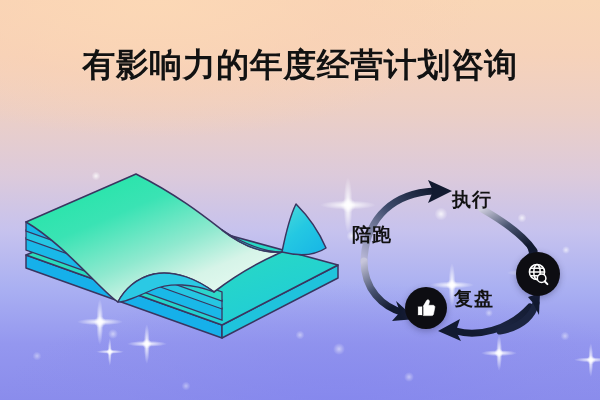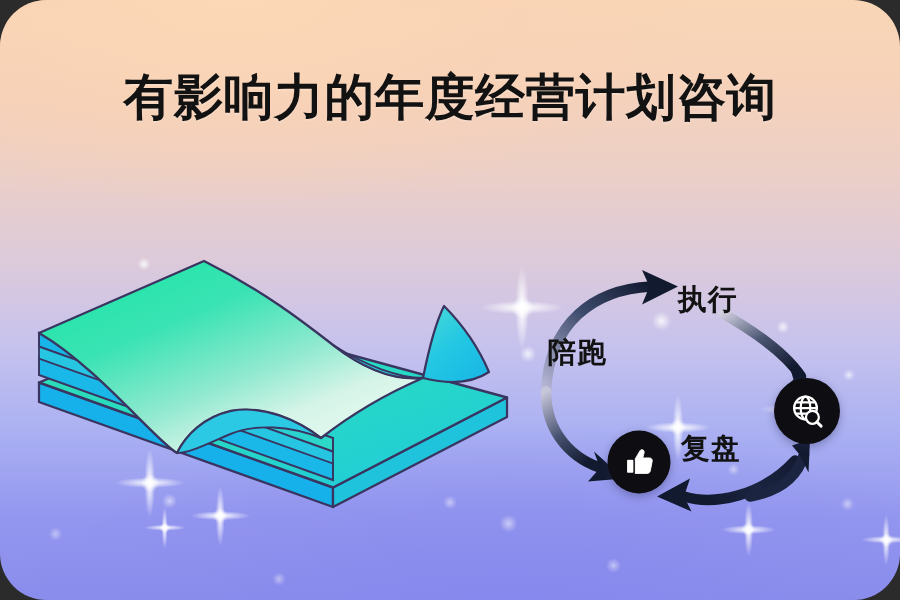--- a/index.html
+++ b/index.html
@@ -6,21 +6,20 @@
     margin: 0;
     padding: 0;
     background: #2b2b2b;
   }
   #poster {
     position: relative;
     width: 600px;
     height: 400px;
     overflow: hidden;
     font-family: "Liberation Sans", "DejaVu Sans", sans-serif;
-    border-radius: 31px;
   }
 
   
   .bg-base {
     position: absolute;
     inset: 0;
     background: linear-gradient(180deg,
         #f9d6b6 0%,
         #f6d2ba 14%,
         #eccfc6 28%,
@@ -138,21 +137,21 @@
     z-index: 20;
   }
   .cyc-label {
     position: absolute;
     color: #121212;
     font-size: 19px;
     font-weight: 700;
     letter-spacing: 1px;
     white-space: nowrap;
   }
-  .lbl-peipao { left: 35px;  top: 57px; }
+  .lbl-peipao { left: 22px;  top: 57px; }
   .lbl-zhixing { left: 122px; top: 22px; }
   .lbl-fupan  { left: 124px; top: 121px; }
 
   .node {
     position: absolute;
     border-radius: 50%;
     background: #0d0d12;
     display: flex;
     align-items: center;
     justify-content: center;

